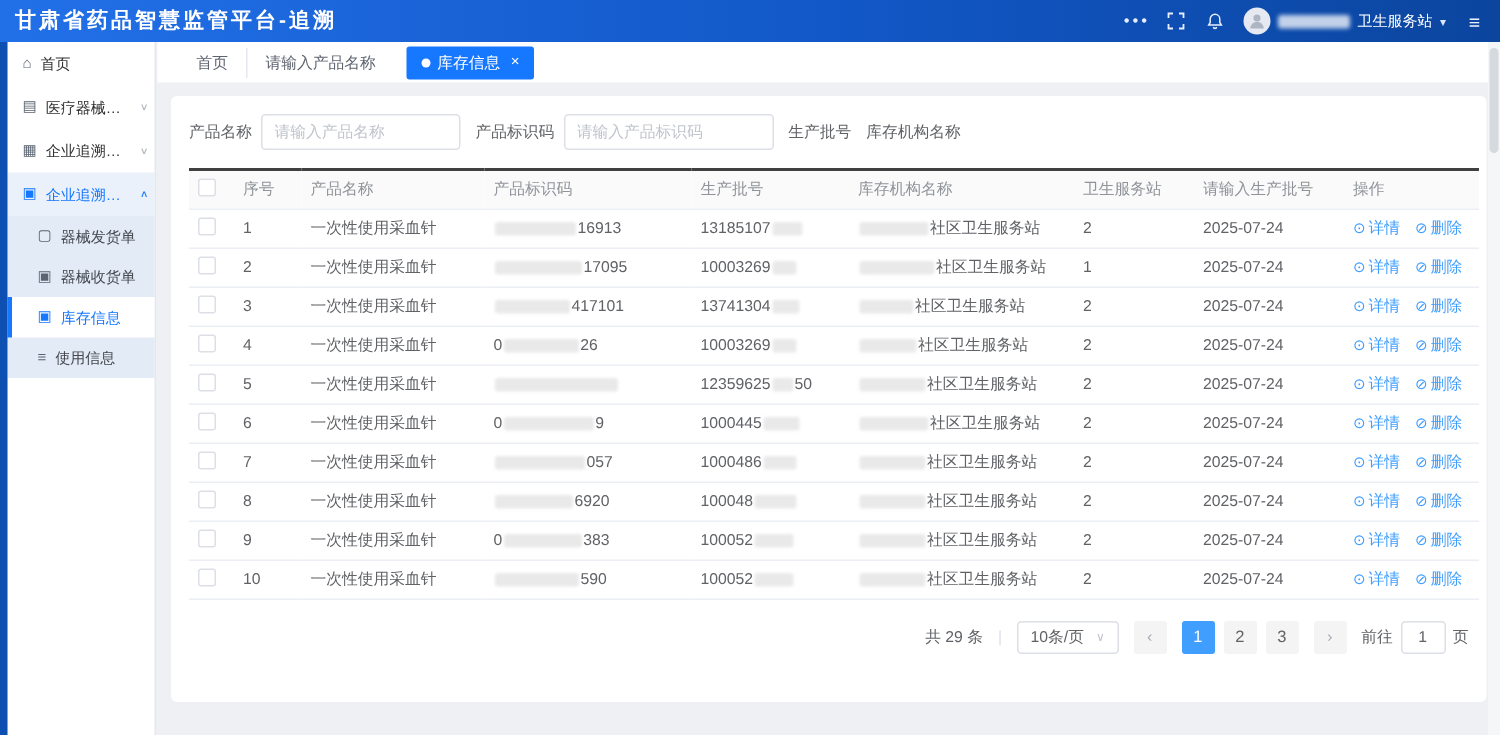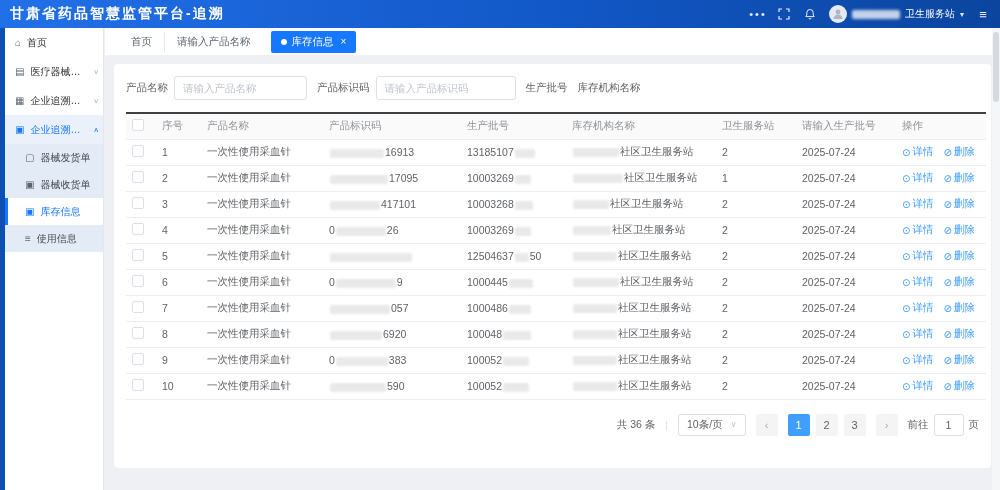--- a/index.html
+++ b/index.html
@@ -244,21 +244,21 @@
               </span><span class="op-link">
                 <span class="op-ico">⊘</span>
                 <span>删除</span>
               </span></td>
           </tr>
           <tr>
             <td><span class="cb"></span></td>
             <td>3</td>
             <td>一次性使用采血针</td>
             <td><span class="redact" style="width: 50px;"></span><span>417101</span></td>
-            <td><span>10003268</span><span class="redact" style="width: 18px;"></span></td>
+            <td><span>13741304</span><span class="redact" style="width: 18px;"></span></td>
             <td><span class="redact" style="width: 36px;"></span><span>社区卫生服务站</span></td>
             <td>2</td>
             <td>2025-07-24</td>
             <td><span class="op-link">
                 <span class="op-ico">⊙</span>
                 <span>详情</span>
               </span><span class="op-link">
                 <span class="op-ico">⊘</span>
                 <span>删除</span>
               </span></td>
@@ -278,21 +278,21 @@
               </span><span class="op-link">
                 <span class="op-ico">⊘</span>
                 <span>删除</span>
               </span></td>
           </tr>
           <tr>
             <td><span class="cb"></span></td>
             <td>5</td>
             <td>一次性使用采血针</td>
             <td><span class="redact" style="width: 82px;"></span></td>
-            <td><span>12504637</span><span class="redact" style="width: 14px;"></span><span>50</span></td>
+            <td><span>12359625</span><span class="redact" style="width: 14px;"></span><span>50</span></td>
             <td><span class="redact" style="width: 44px;"></span><span>社区卫生服务站</span></td>
             <td>2</td>
             <td>2025-07-24</td>
             <td><span class="op-link">
                 <span class="op-ico">⊙</span>
                 <span>详情</span>
               </span><span class="op-link">
                 <span class="op-ico">⊘</span>
                 <span>删除</span>
               </span></td>
@@ -379,21 +379,21 @@
                 <span>详情</span>
               </span><span class="op-link">
                 <span class="op-ico">⊘</span>
                 <span>删除</span>
               </span></td>
           </tr>
         </tbody>
     </table>
 
     <div class="pager">
-      <span class="pg-total">共 36 条</span>
+      <span class="pg-total">共 29 条</span>
       <span style="color:#dcdfe6;">|</span>
       <span class="pg-size">
         <span>10条/页</span>
         <span class="caret2">∨</span>
       </span>
       <span class="pg-btn pg-arrow">‹</span>
       <span id="pages" style="display:inline-flex;gap:6px;">
           <span class="pg-btn active">1</span>
           <span class="pg-btn">2</span>
           <span class="pg-btn">3</span>

